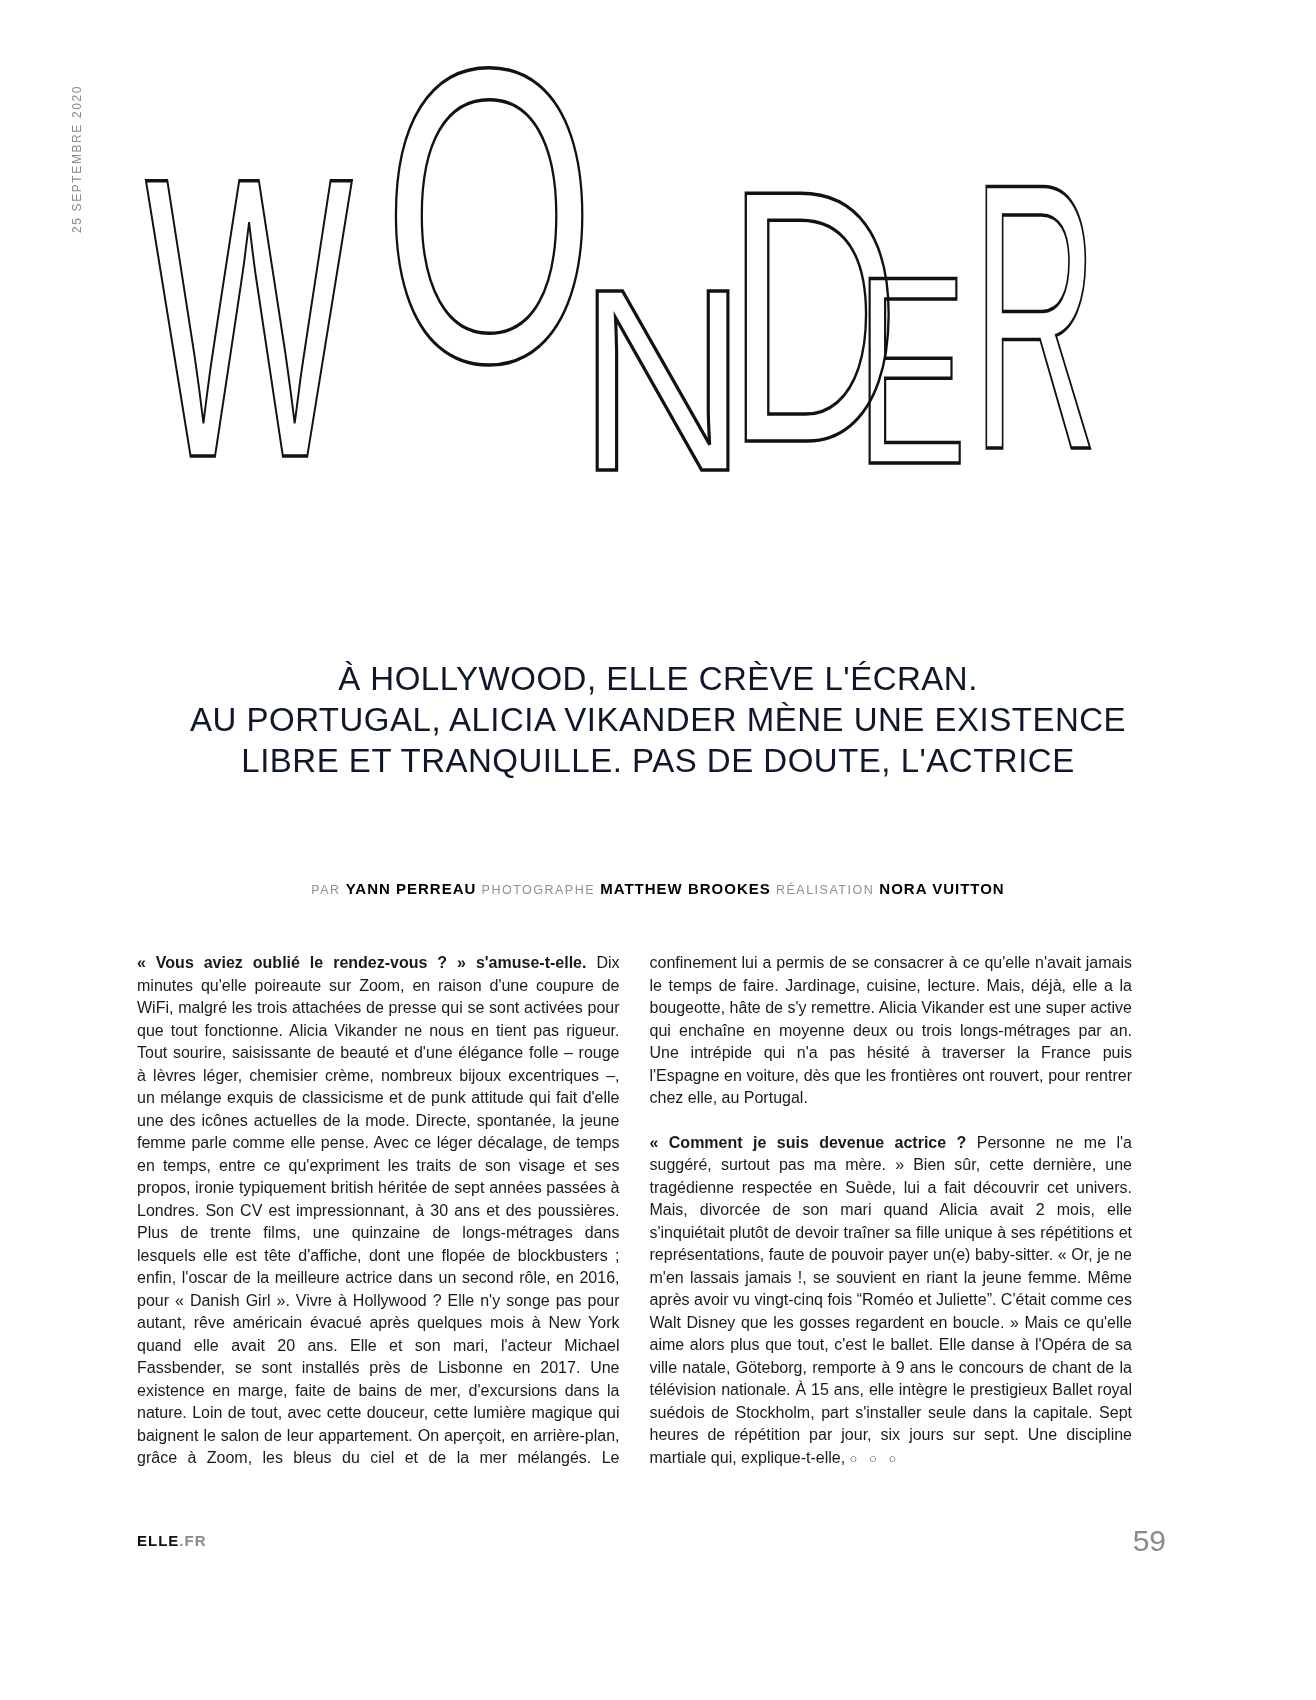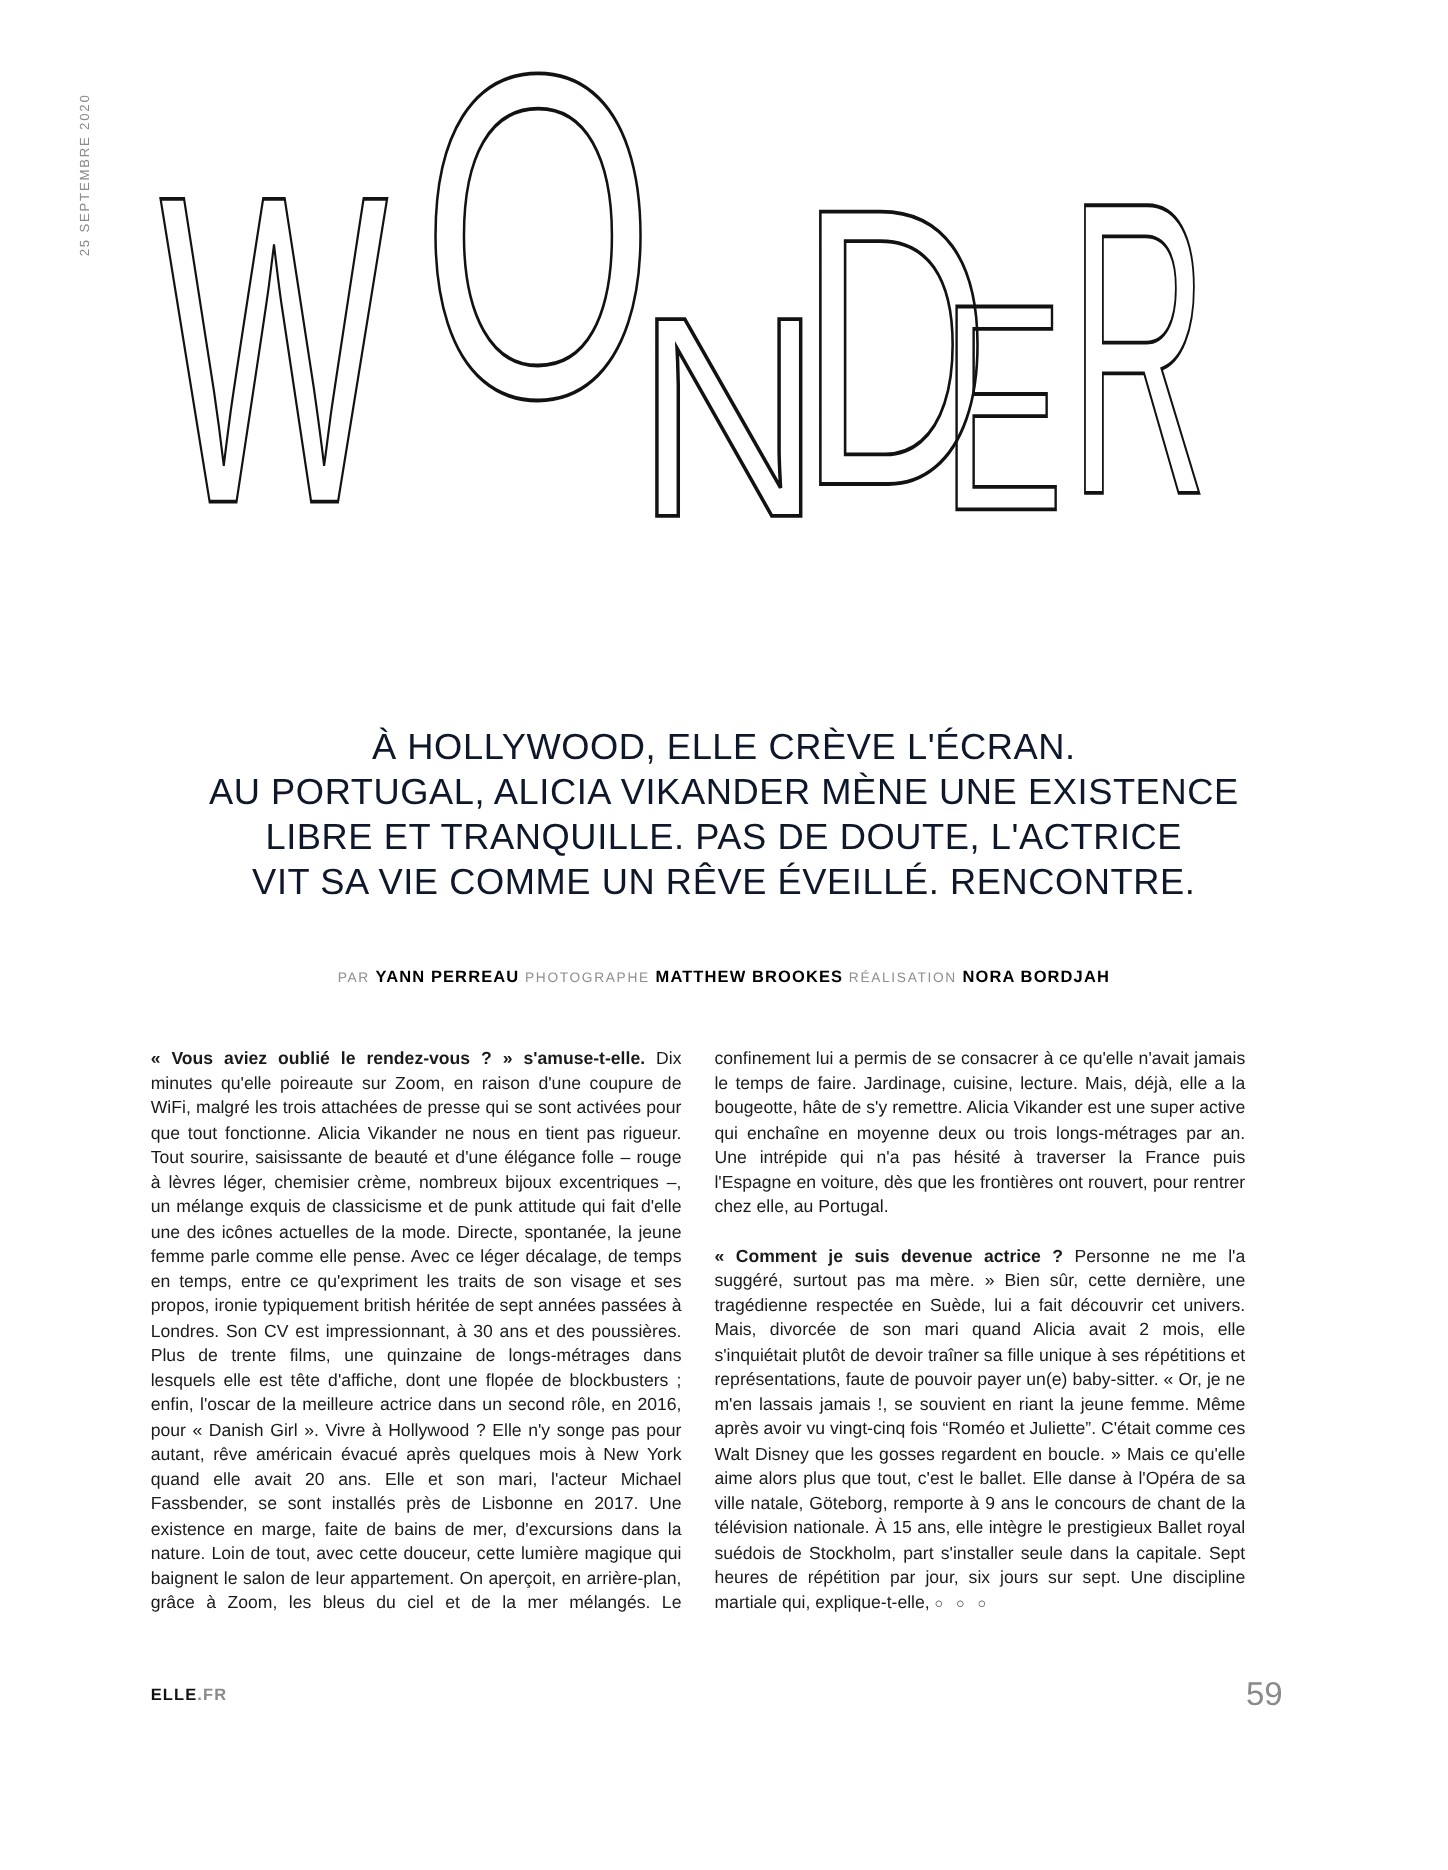--- a/index.html
+++ b/index.html
@@ -143,30 +143,29 @@
     <span class="wl wl-d">D</span>
     <span class="wl wl-e">E</span>
     <span class="wl wl-r">R</span>
   </div>
 
 
   <div class="standfirst">
     <div>À HOLLYWOOD, ELLE CRÈVE L'ÉCRAN.</div>
     <div>AU PORTUGAL, ALICIA VIKANDER MÈNE UNE EXISTENCE</div>
     <div>LIBRE ET TRANQUILLE. PAS DE DOUTE, L'ACTRICE</div>
-    <div>VIT SA VIE COMME UN RÊVE ÉVEILLÉ. RENCONTRE.</div>
   </div>
 
   <div class="byline">
     <span class="role">PAR</span>
     <span class="name">YANN PERREAU</span>
     <span class="role">PHOTOGRAPHE</span>
     <span class="name">MATTHEW BROOKES</span>
     <span class="role">RÉALISATION</span>
-    <span class="name">NORA BORDJAH</span>
+    <span class="name">NORA VUITTON</span>
   </div>
 
   <div class="body-columns">
     <p class="para"><strong class="lead">« Vous aviez oublié le rendez-vous ? » s'amuse-t-elle.</strong> <span>Dix minutes qu'elle poireaute sur Zoom, en raison d'une coupure de WiFi, malgré les trois attachées de presse qui se sont activées pour que tout fonctionne. Alicia Vikander ne nous en tient pas rigueur. Tout sourire, saisissante de beauté et d'une élégance folle – rouge à lèvres léger, chemisier crème, nombreux bijoux excentriques –, un mélange exquis de classicisme et de punk attitude qui fait d'elle une des icônes actuelles de la mode. Directe, spontanée, la jeune femme parle comme elle pense. Avec ce léger décalage, de temps en temps, entre ce qu'expriment les traits de son visage et ses propos, ironie typiquement british héritée de sept années passées à Londres. Son CV est impressionnant, à 30 ans et des poussières. Plus de trente films, une quinzaine de longs-métrages dans lesquels elle est tête d'affiche, dont une flopée de blockbusters ; enfin, l'oscar de la meilleure actrice dans un second rôle, en 2016, pour « Danish Girl ». Vivre à Hollywood ? Elle n'y songe pas pour autant, rêve américain évacué après quelques mois à New York quand elle avait 20 ans. Elle et son mari, l'acteur Michael Fassbender, se sont installés près de Lisbonne en 2017. Une existence en marge, faite de bains de mer, d'excursions dans la nature. Loin de tout, avec cette douceur, cette lumière magique qui baignent le salon de leur appartement. On aperçoit, en arrière-plan, grâce à Zoom, les bleus du ciel et de la mer mélangés. Le confinement lui a permis de se consacrer à ce qu'elle n'avait jamais le temps de faire. Jardinage, cuisine, lecture. Mais, déjà, elle a la bougeotte, hâte de s'y remettre. Alicia Vikander est une super active qui enchaîne en moyenne deux ou trois longs-métrages par an. Une intrépide qui n'a pas hésité à traverser la France puis l'Espagne en voiture, dès que les frontières ont rouvert, pour rentrer chez elle, au Portugal.</span></p>
     <p class="para"><strong class="lead">« Comment je suis devenue actrice ?</strong> <span>Personne ne me l'a suggéré, surtout pas ma mère. » Bien sûr, cette dernière, une tragédienne respectée en Suède, lui a fait découvrir cet univers. Mais, divorcée de son mari quand Alicia avait 2 mois, elle s'inquiétait plutôt de devoir traîner sa fille unique à ses répétitions et représentations, faute de pouvoir payer un(e) baby-sitter. « Or, je ne m'en lassais jamais !, se souvient en riant la jeune femme. Même après avoir vu vingt-cinq fois “Roméo et Juliette”. C'était comme ces Walt Disney que les gosses regardent en boucle. » Mais ce qu'elle aime alors plus que tout, c'est le ballet. Elle danse à l'Opéra de sa ville natale, Göteborg, remporte à 9 ans le concours de chant de la télévision nationale. À 15 ans, elle intègre le prestigieux Ballet royal suédois de Stockholm, part s'installer seule dans la capitale. Sept heures de répétition par jour, six jours sur sept. Une discipline martiale qui, explique-t-elle,</span> <span class="end-marks">○ ○ ○</span></p>
   </div>
 
   <footer class="page-footer">
     <div class="site">
       <span class="brand-s">ELLE</span><span class="suffix">.FR</span>

